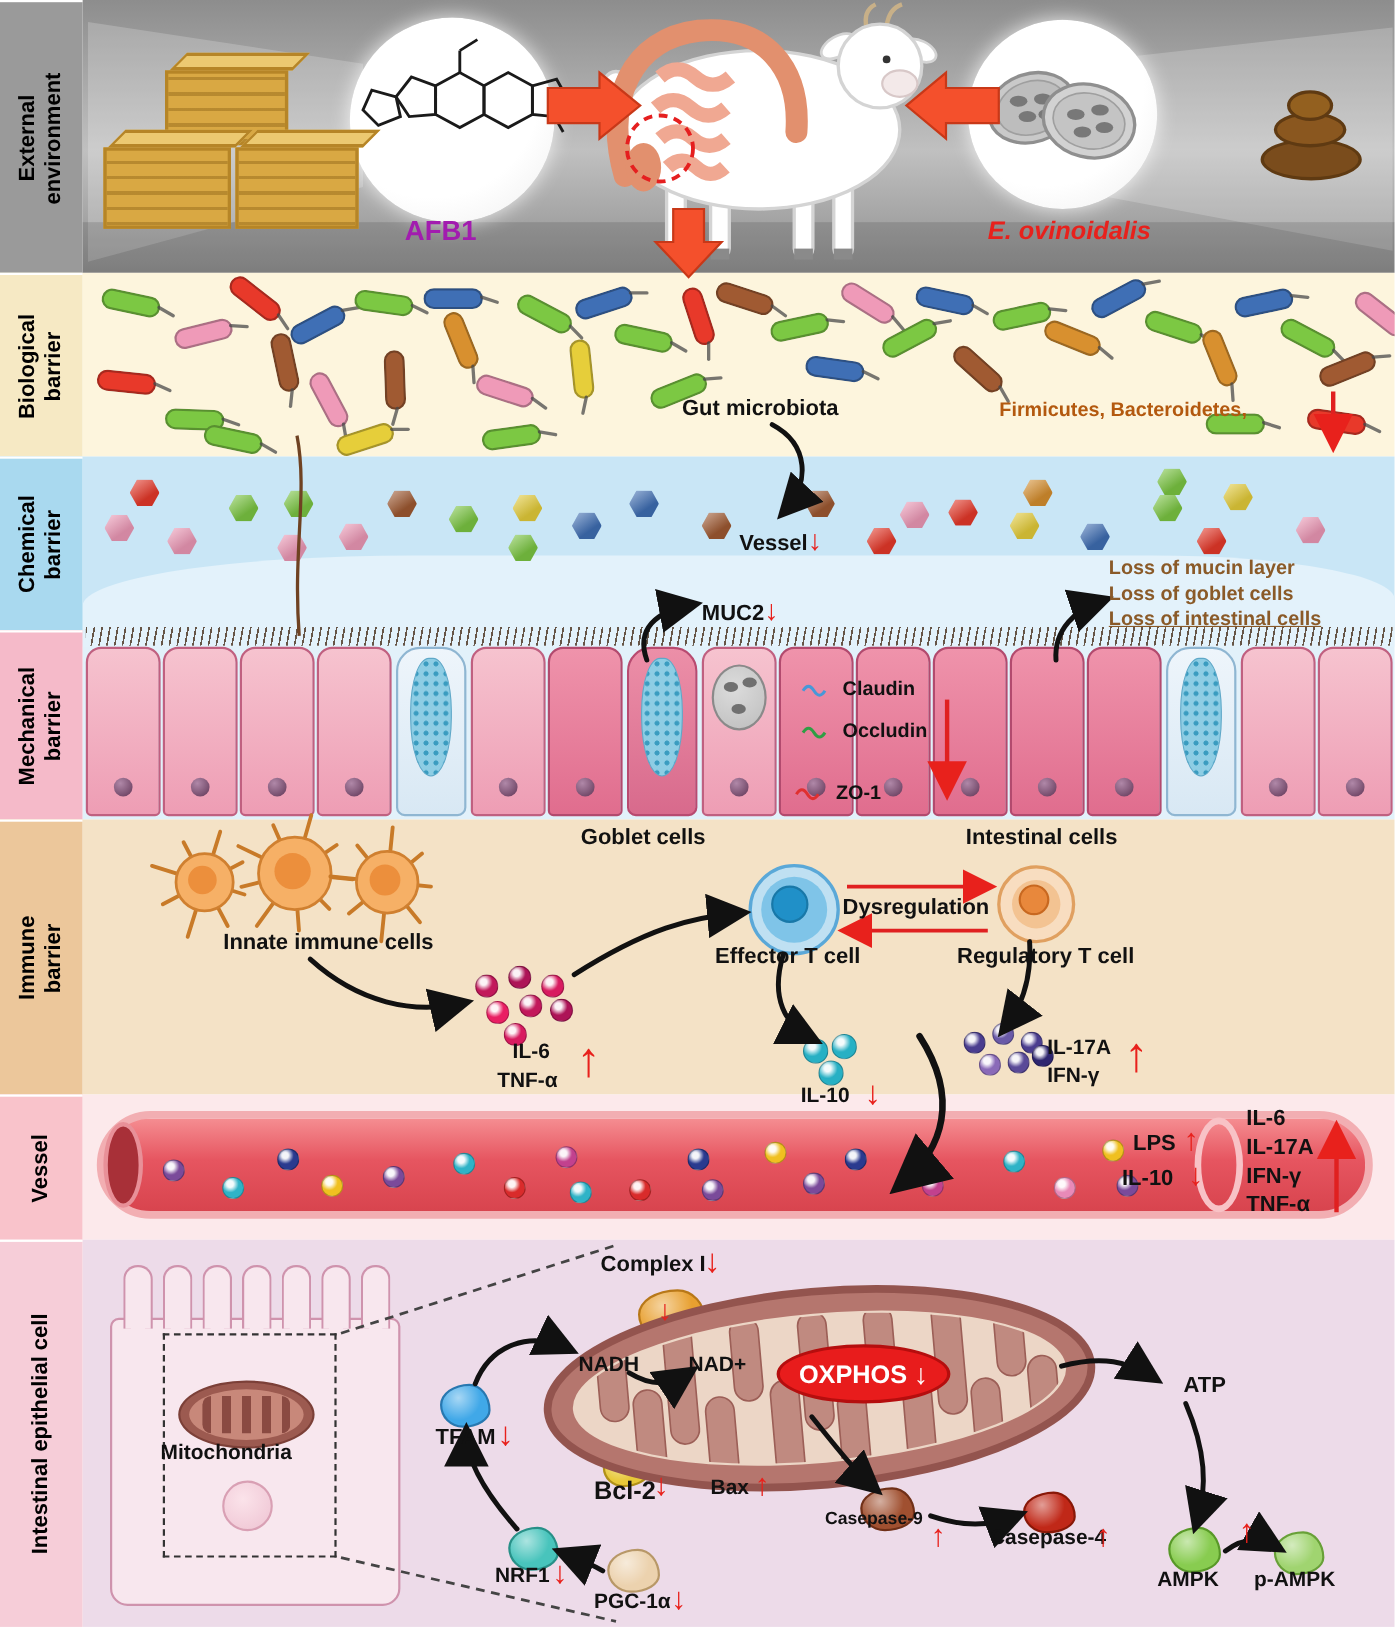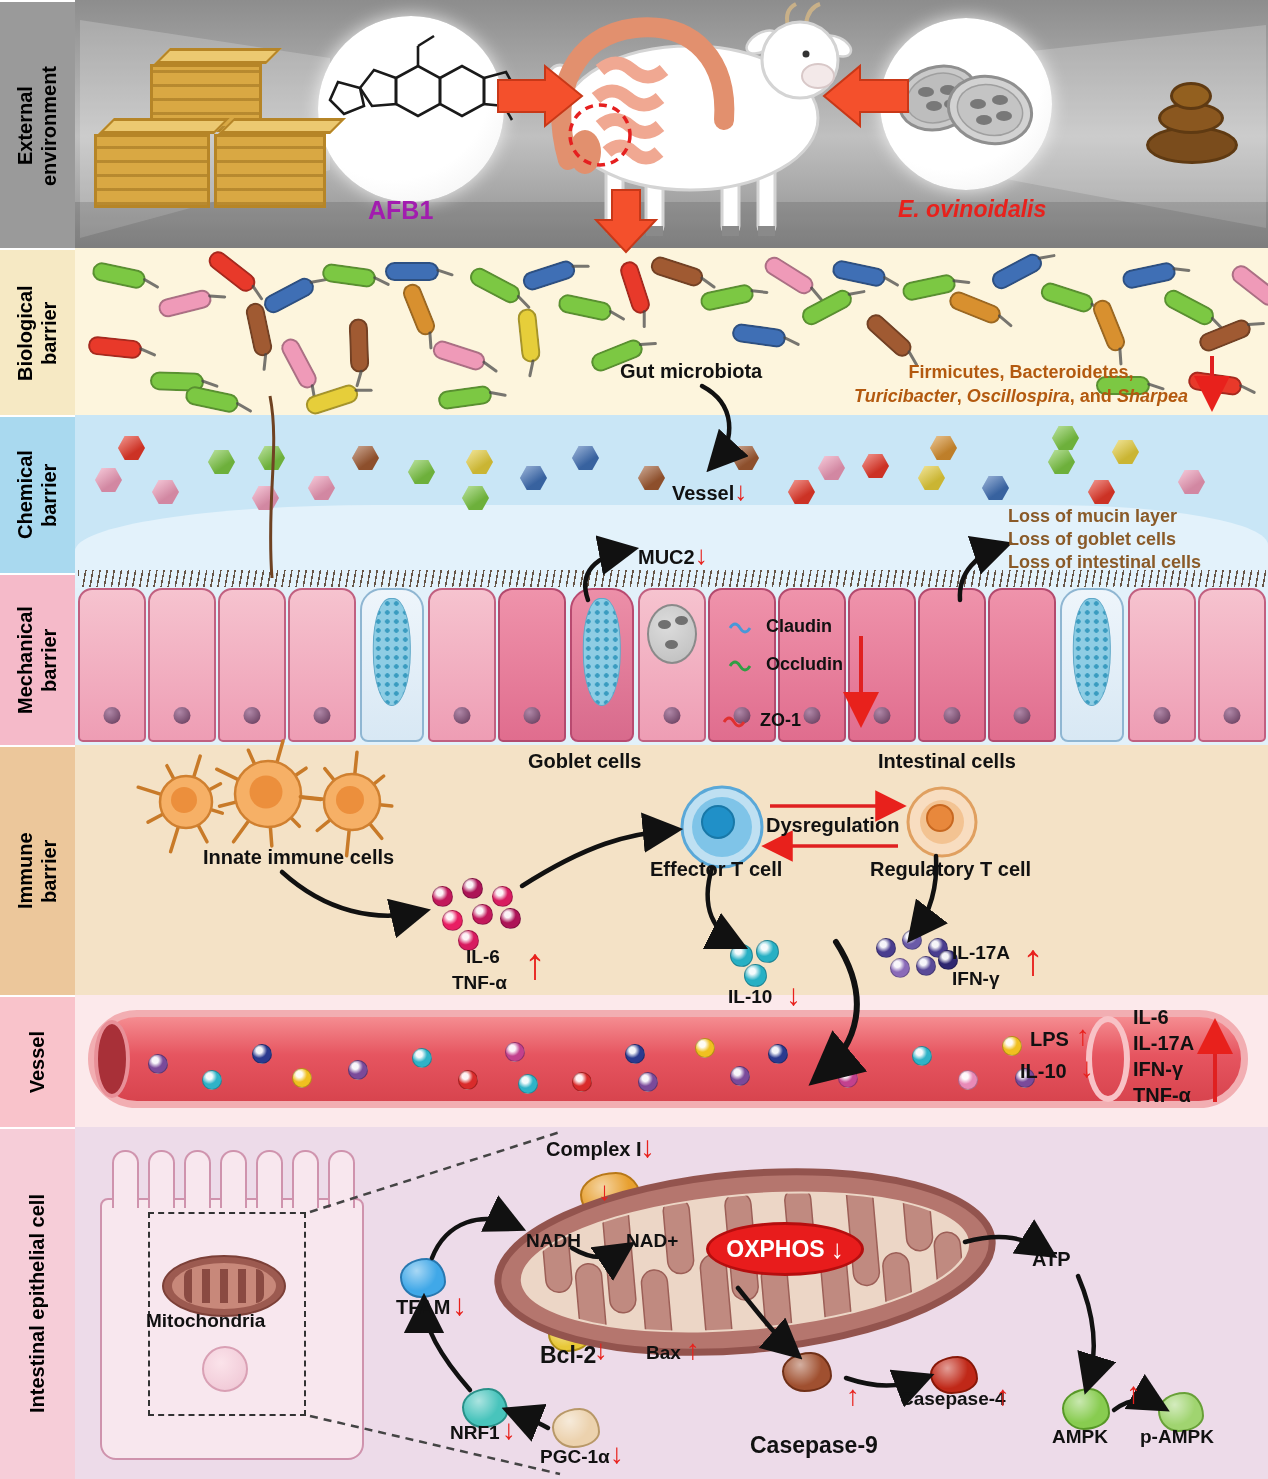--- a/index.html
+++ b/index.html
@@ -470,28 +470,27 @@
         <circle cx="350" cy="800" r="14" fill="#ec8f3c"></circle>
       </g>
     </svg>
 
   <div class="lbl" style="left:368px;top:196px;font-size:25px;color:#a21caf;">AFB1</div>
   <div class="lbl" style="left:898px;top:196px;font-size:23px;color:#e8211c;font-style:italic;">E. ovinoidalis</div>
 
   <div class="lbl" style="left:620px;top:360px;font-size:20px;">Gut microbiota</div>
   <div class="lbl" style="left:845px;top:360px;width:352px;text-align:center;color:#b3590f;font-size:18px;line-height:1.35;white-space:normal;">
     <div>Firmicutes, Bacteroidetes,</div>
-    <div><i>Turicibacter</i><span>, </span><i>Oscillospira</i><span>, and </span><i>Sharpea</i></div>
   </div>
 
   <div class="lbl" style="left:672px;top:478px;font-size:20px;"><span>Vessel</span><span class="ar" style="font-size:26px;">↓</span></div>
   <div class="lbl" style="left:638px;top:542px;font-size:20px;"><span>MUC2</span><span class="ar" style="font-size:26px;">↓</span></div>
   <div class="lbl" style="left:1008px;top:506px;font-size:18px;color:#8a5a28;">Loss of mucin layer</div>
   <div class="lbl" style="left:1008px;top:529px;font-size:18px;color:#8a5a28;">Loss of goblet cells</div>
-  <div class="lbl" style="left:1008px;top:552px;font-size:18px;color:#8a5a28;">Loss of intestinal cells</div>
+  <div class="lbl" style="left:1008px;top:552px;font-size:18px;color:#8a5a28;text-decoration:underline;">Loss of intestinal cells</div>
 
   <div class="lbl" style="left:766px;top:616px;font-size:18px;">Claudin</div>
   <div class="lbl" style="left:766px;top:654px;font-size:18px;text-align:right;">Occludin</div>
   <div class="lbl" style="left:760px;top:710px;font-size:18px;">ZO-1</div>
   <div class="lbl" style="left:528px;top:750px;font-size:20px;">Goblet cells</div>
   <div class="lbl" style="left:878px;top:750px;font-size:20px;">Intestinal cells</div>
 
   <div class="lbl" style="left:203px;top:846px;font-size:20px;">Innate immune cells</div>
   <div class="lbl" style="left:466px;top:946px;font-size:19px;">IL-6</div>
   <div class="lbl" style="left:452px;top:972px;font-size:19px;">TNF-α</div>
@@ -523,25 +522,25 @@
   <div class="oxphos">
       <span>OXPHOS</span>
       <span class="war" style="font-size:26px;">↓</span>
     </div>
   <div class="lbl" style="left:396px;top:1296px;font-size:20px;">TFAM</div>
   <div class="lbl ar" style="left:452px;top:1290px;font-size:30px;">↓</div>
   <div class="lbl" style="left:540px;top:1342px;font-size:23px;">Bcl-2</div>
   <div class="lbl ar" style="left:594px;top:1336px;font-size:28px;">↓</div>
   <div class="lbl" style="left:646px;top:1342px;font-size:19px;">Bax</div>
   <div class="lbl ar" style="left:686px;top:1336px;font-size:28px;">↑</div>
-  <div class="lbl" style="left:750px;top:1432px;font-size:23px;">Casepase-9</div>
+  <div class="lbl" style="left:750px;top:1372px;font-size:16px;">Casepase-9</div>
   <div class="lbl ar" style="left:846px;top:1382px;font-size:28px;">↑</div>
   <div class="lbl" style="left:900px;top:1388px;font-size:19px;">Casepase-4</div>
   <div class="lbl ar" style="left:996px;top:1382px;font-size:28px;">↑</div>
-  <div class="lbl" style="left:1032px;top:1248px;font-size:20px;">ATP</div>
+  <div class="lbl" style="left:1076px;top:1248px;font-size:20px;">ATP</div>
   <div class="lbl" style="left:1052px;top:1426px;font-size:19px;">AMPK</div>
   <div class="lbl ar" style="left:1126px;top:1378px;font-size:30px;">↑</div>
   <div class="lbl" style="left:1140px;top:1426px;font-size:19px;">p-AMPK</div>
   <div class="lbl" style="left:450px;top:1422px;font-size:19px;">NRF1</div>
   <div class="lbl ar" style="left:502px;top:1416px;font-size:28px;">↓</div>
   <div class="lbl" style="left:540px;top:1446px;font-size:19px;">PGC-1α</div>
   <div class="lbl ar" style="left:610px;top:1440px;font-size:28px;">↓</div>
 </div>
 
 </body></html>

